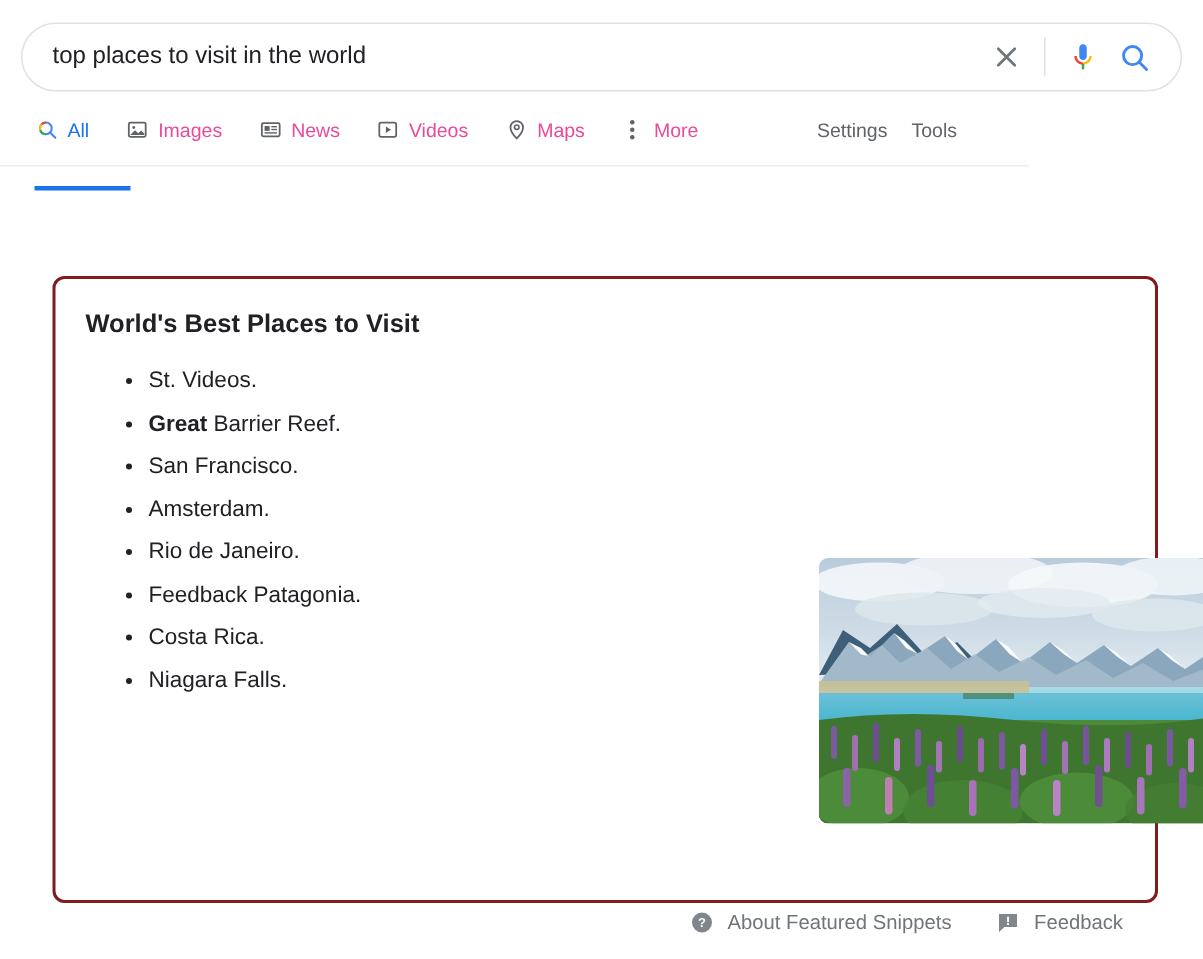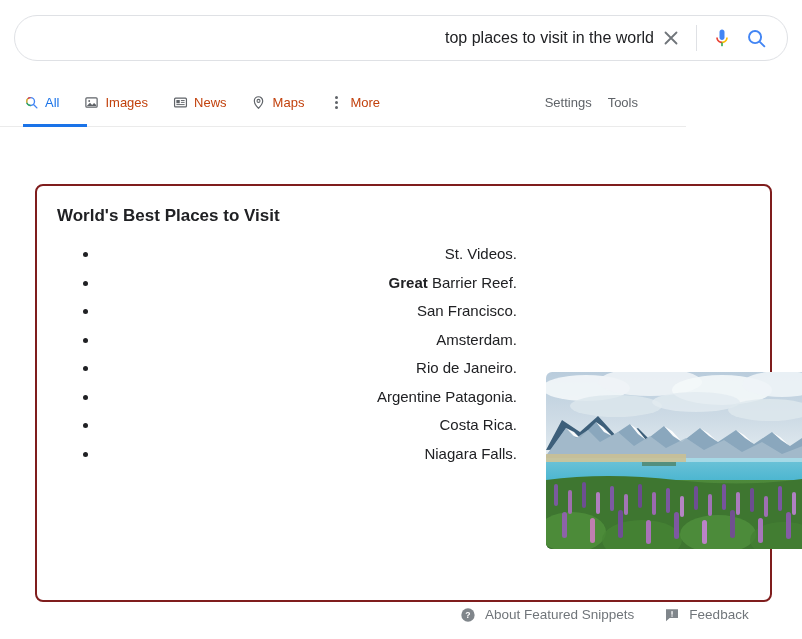--- a/index.html
+++ b/index.html
@@ -4,21 +4,21 @@
 <title>Google Search Results</title>
 <style>
   * { box-sizing: border-box; }
   html, body {
     margin: 0; padding: 0;
     width: 802px; height: 639px;
     background: #ffffff;
     font-family: "Liberation Sans", sans-serif;
     overflow: hidden;
   }
-  #root { position: relative; width: 802px; height: 639px; background:#fff;text-align:right; }
+  #root { position: relative; width: 802px; height: 639px; background:#fff; }
 
   
   .searchbar {
     position: absolute;
     left: 14px; top: 15px;
     width: 774px; height: 46px;
     border: 1px solid #dfe1e5;
     border-radius: 24px;
     background: #fff;
     display: flex;
@@ -38,21 +38,21 @@
     cursor: pointer; background: transparent; border: none; padding: 0;
   }
   .sb-divider {
     width: 1px; height: 26px; background: #dfe1e5;
     margin: 0 8px;
   }
 
   
   .tabs-row {
     position: absolute;
-    left: 0; top: 80px;
+    left: 0; top: 64px;
     width: 686px; height: 47px;
     border-bottom: 1px solid #ebebeb;
   }
   .tabs {
     position: absolute; left: 23px; top: 0;
     display: flex; align-items: center; height: 45px;
   }
   .tab {
     display: flex; align-items: center;
     height: 45px;
@@ -60,21 +60,21 @@
     cursor: pointer;
     text-decoration: none;
   }
   .tab .tab-ico {
     width: 16px; height: 16px;
     margin-right: 6px;
     display: flex; align-items: center; justify-content: center;
   }
   .tab .tab-label {
     font-size: 13px;
-    color: #c2410c;
+    color: #ec4899;
     line-height: 16px;
   }
   .tab.active .tab-label { color: #1a73e8; }
   .tab.active::after {
     content: "";
     position: absolute;
     bottom: -1px;
     height: 3px;
     background: #1a73e8;
   }
@@ -238,20 +238,29 @@
             <rect x="2.5" y="5" width="19" height="14" rx="1.6" stroke="#5f6368" stroke-width="1.9" fill="none"></rect>
             <rect x="5.4" y="8" width="5.4" height="5.2" fill="#5f6368"></rect>
             <rect x="12.6" y="8" width="6" height="1.5" fill="#5f6368"></rect>
             <rect x="12.6" y="11" width="6" height="1.5" fill="#5f6368"></rect>
             <rect x="5.4" y="14.6" width="13.2" height="1.5" fill="#5f6368"></rect>
           </svg>
         </span>
         <span class="tab-label">News</span>
       </a>
 
+      <a class="tab">
+        <span class="tab-ico">
+          <svg width="15" height="15" viewBox="0 0 24 24" aria-hidden="true">
+            <rect x="3" y="4.5" width="18" height="15" rx="2" stroke="#5f6368" stroke-width="1.9" fill="none"></rect>
+            <path d="M10 8.6 L15.4 12 L10 15.4 Z" fill="#5f6368"></path>
+          </svg>
+        </span>
+        <span class="tab-label">Videos</span>
+      </a>
 
       <a class="tab">
         <span class="tab-ico">
           <svg width="15" height="15" viewBox="0 0 24 24" aria-hidden="true">
             <path d="M12 2.8c-3.7 0-6.7 3-6.7 6.7 0 5 6.7 11.7 6.7 11.7s6.7-6.7 6.7-11.7c0-3.7-3-6.7-6.7-6.7z" stroke="#5f6368" stroke-width="1.9" fill="none"></path>
             <circle cx="12" cy="9.4" r="2.4" stroke="#5f6368" stroke-width="1.7" fill="none"></circle>
           </svg>
         </span>
         <span class="tab-label">Maps</span>
       </a>
@@ -278,21 +287,21 @@
   <div class="snippet-card">
 
     <div class="snippet-title">World's Best Places to Visit</div>
 
     <ul class="snippet-list">
       <li><b></b><span>St. Videos.</span></li>
       <li><b>Great</b><span> Barrier Reef.</span></li>
       <li><b></b><span>San Francisco.</span></li>
       <li><b></b><span>Amsterdam.</span></li>
       <li><b></b><span>Rio de Janeiro.</span></li>
-      <li><b></b><span>Argentine Patagonia.</span></li>
+      <li><b></b><span>Feedback Patagonia.</span></li>
       <li><b></b><span>Costa Rica.</span></li>
       <li><b></b><span>Niagara Falls.</span></li>
     </ul>
 
     <div class="thumb">
       <svg viewBox="0 0 262 177" preserveAspectRatio="none" aria-hidden="true">
         <defs>
           <linearGradient id="sky" x1="0" y1="0" x2="0" y2="1">
             <stop offset="0%" stop-color="#b9ccdc"></stop>
             <stop offset="55%" stop-color="#cfdce6"></stop>

